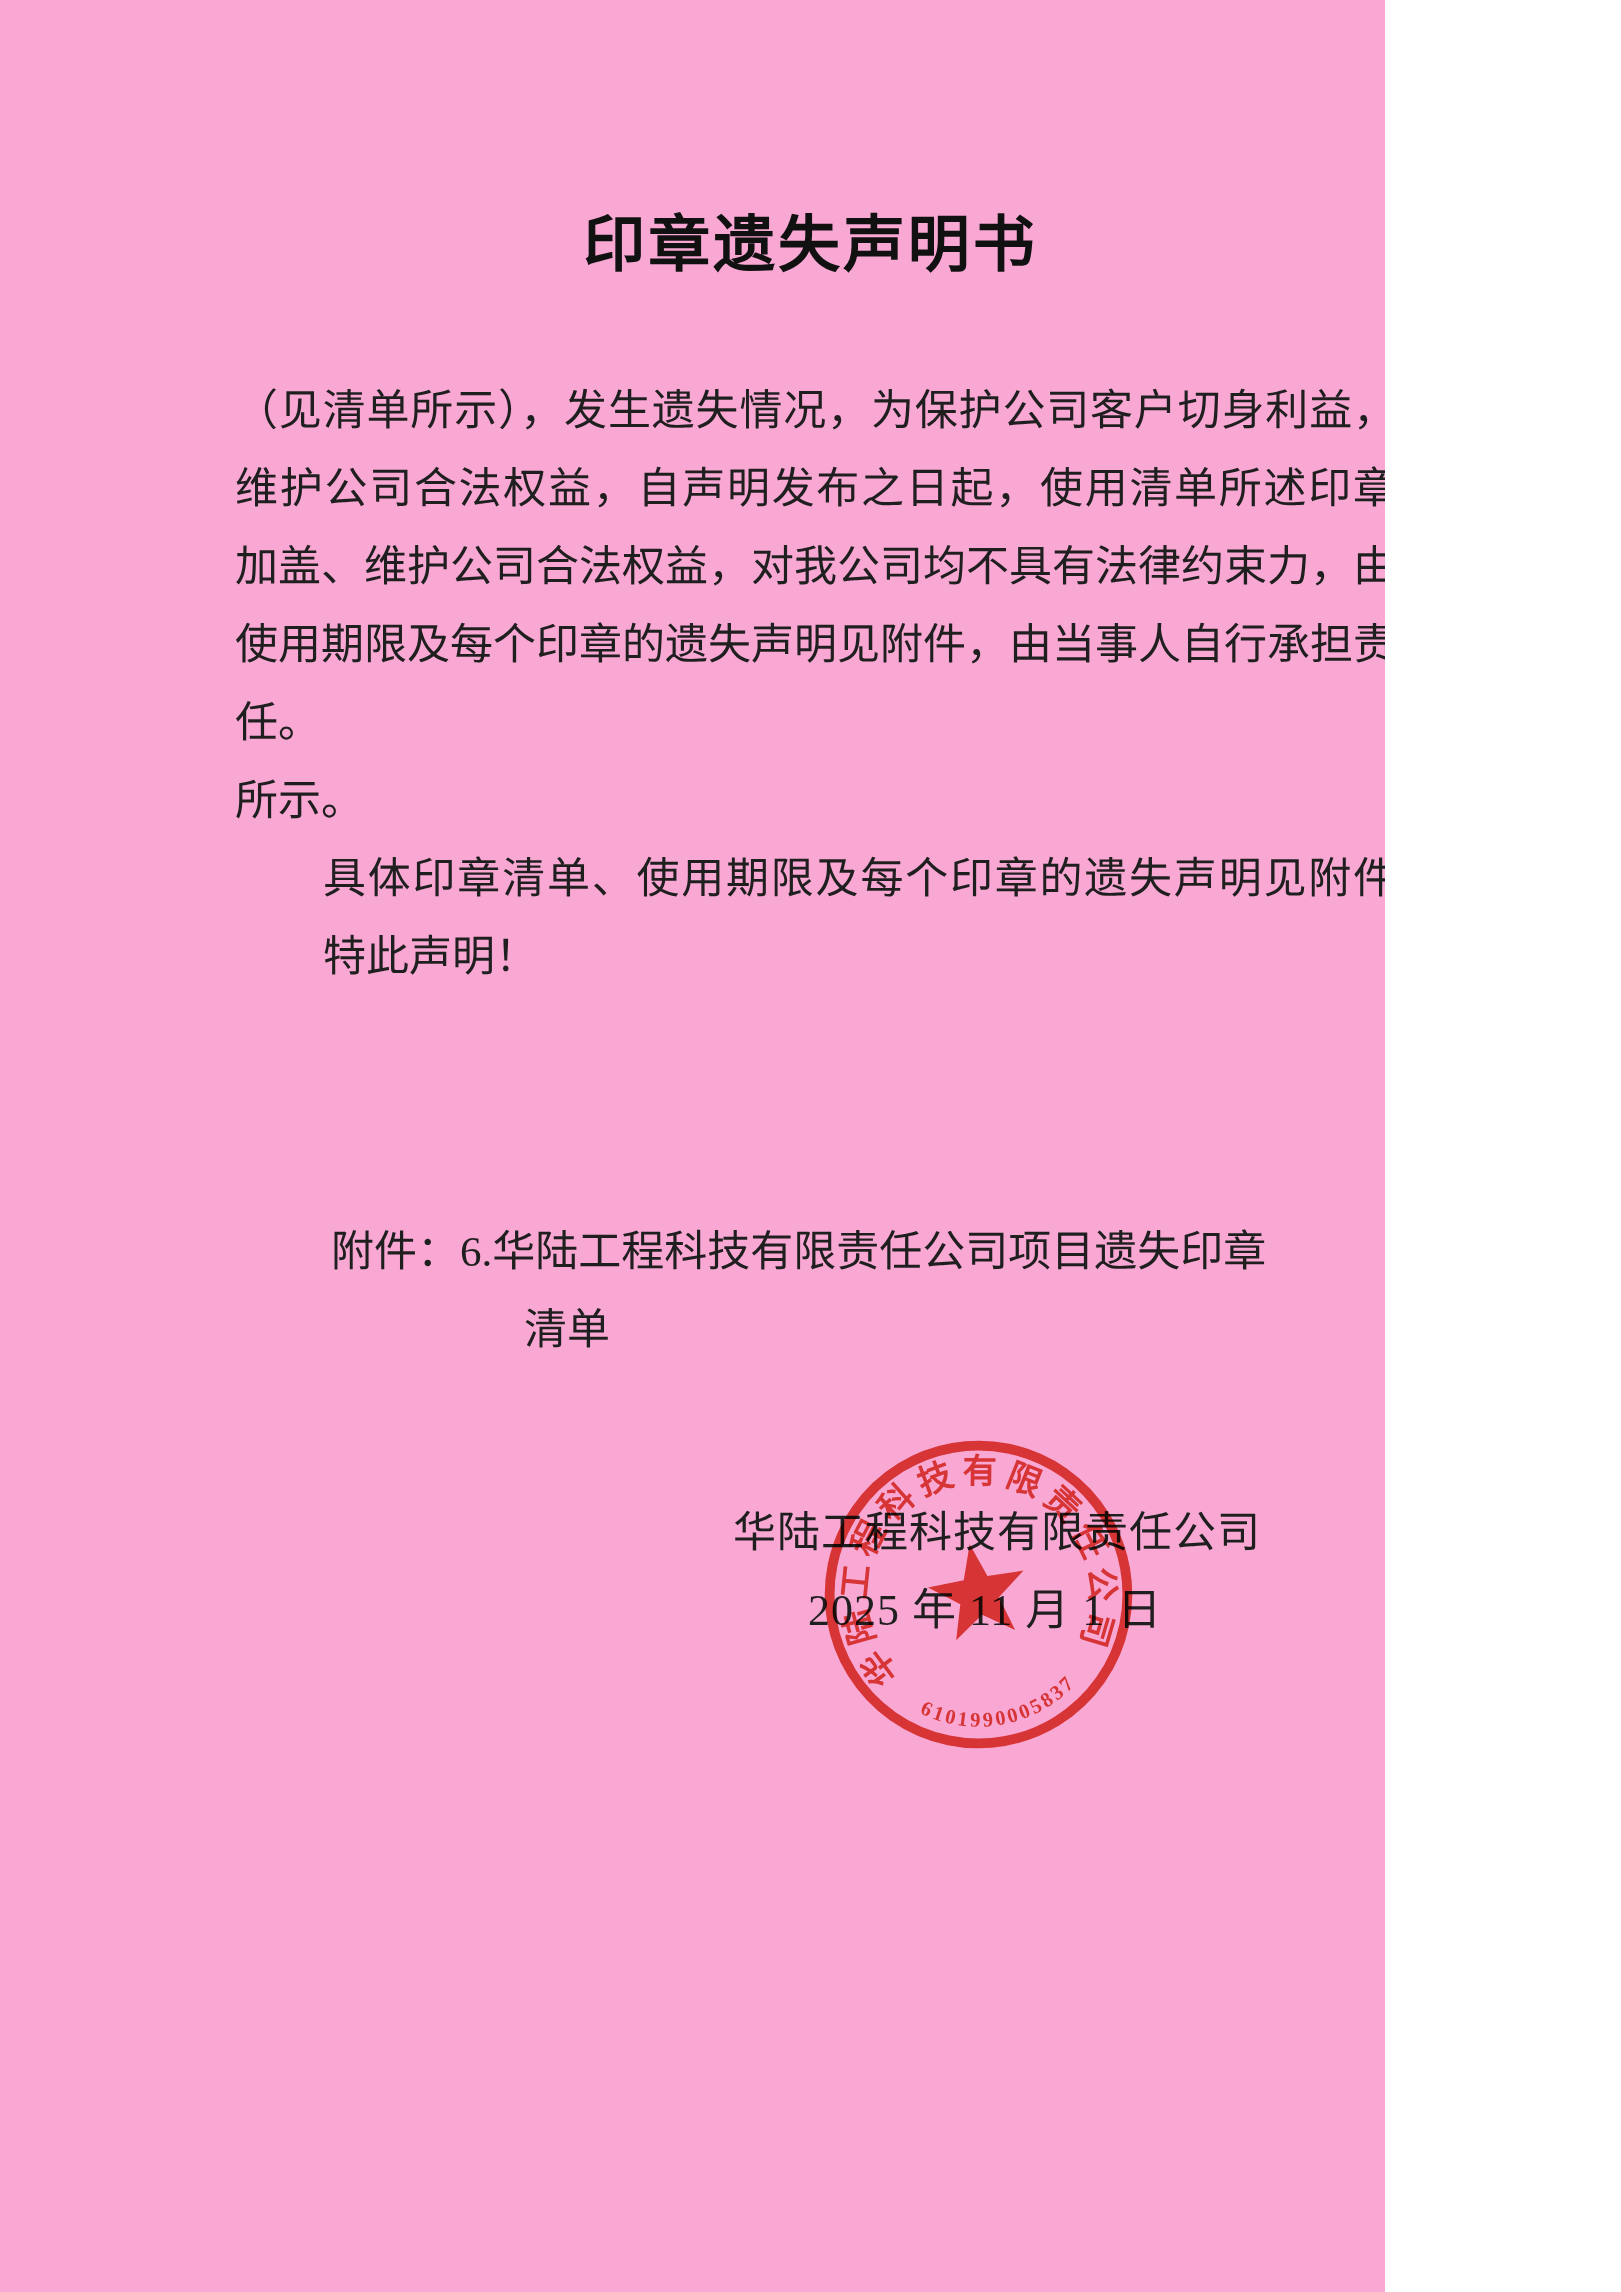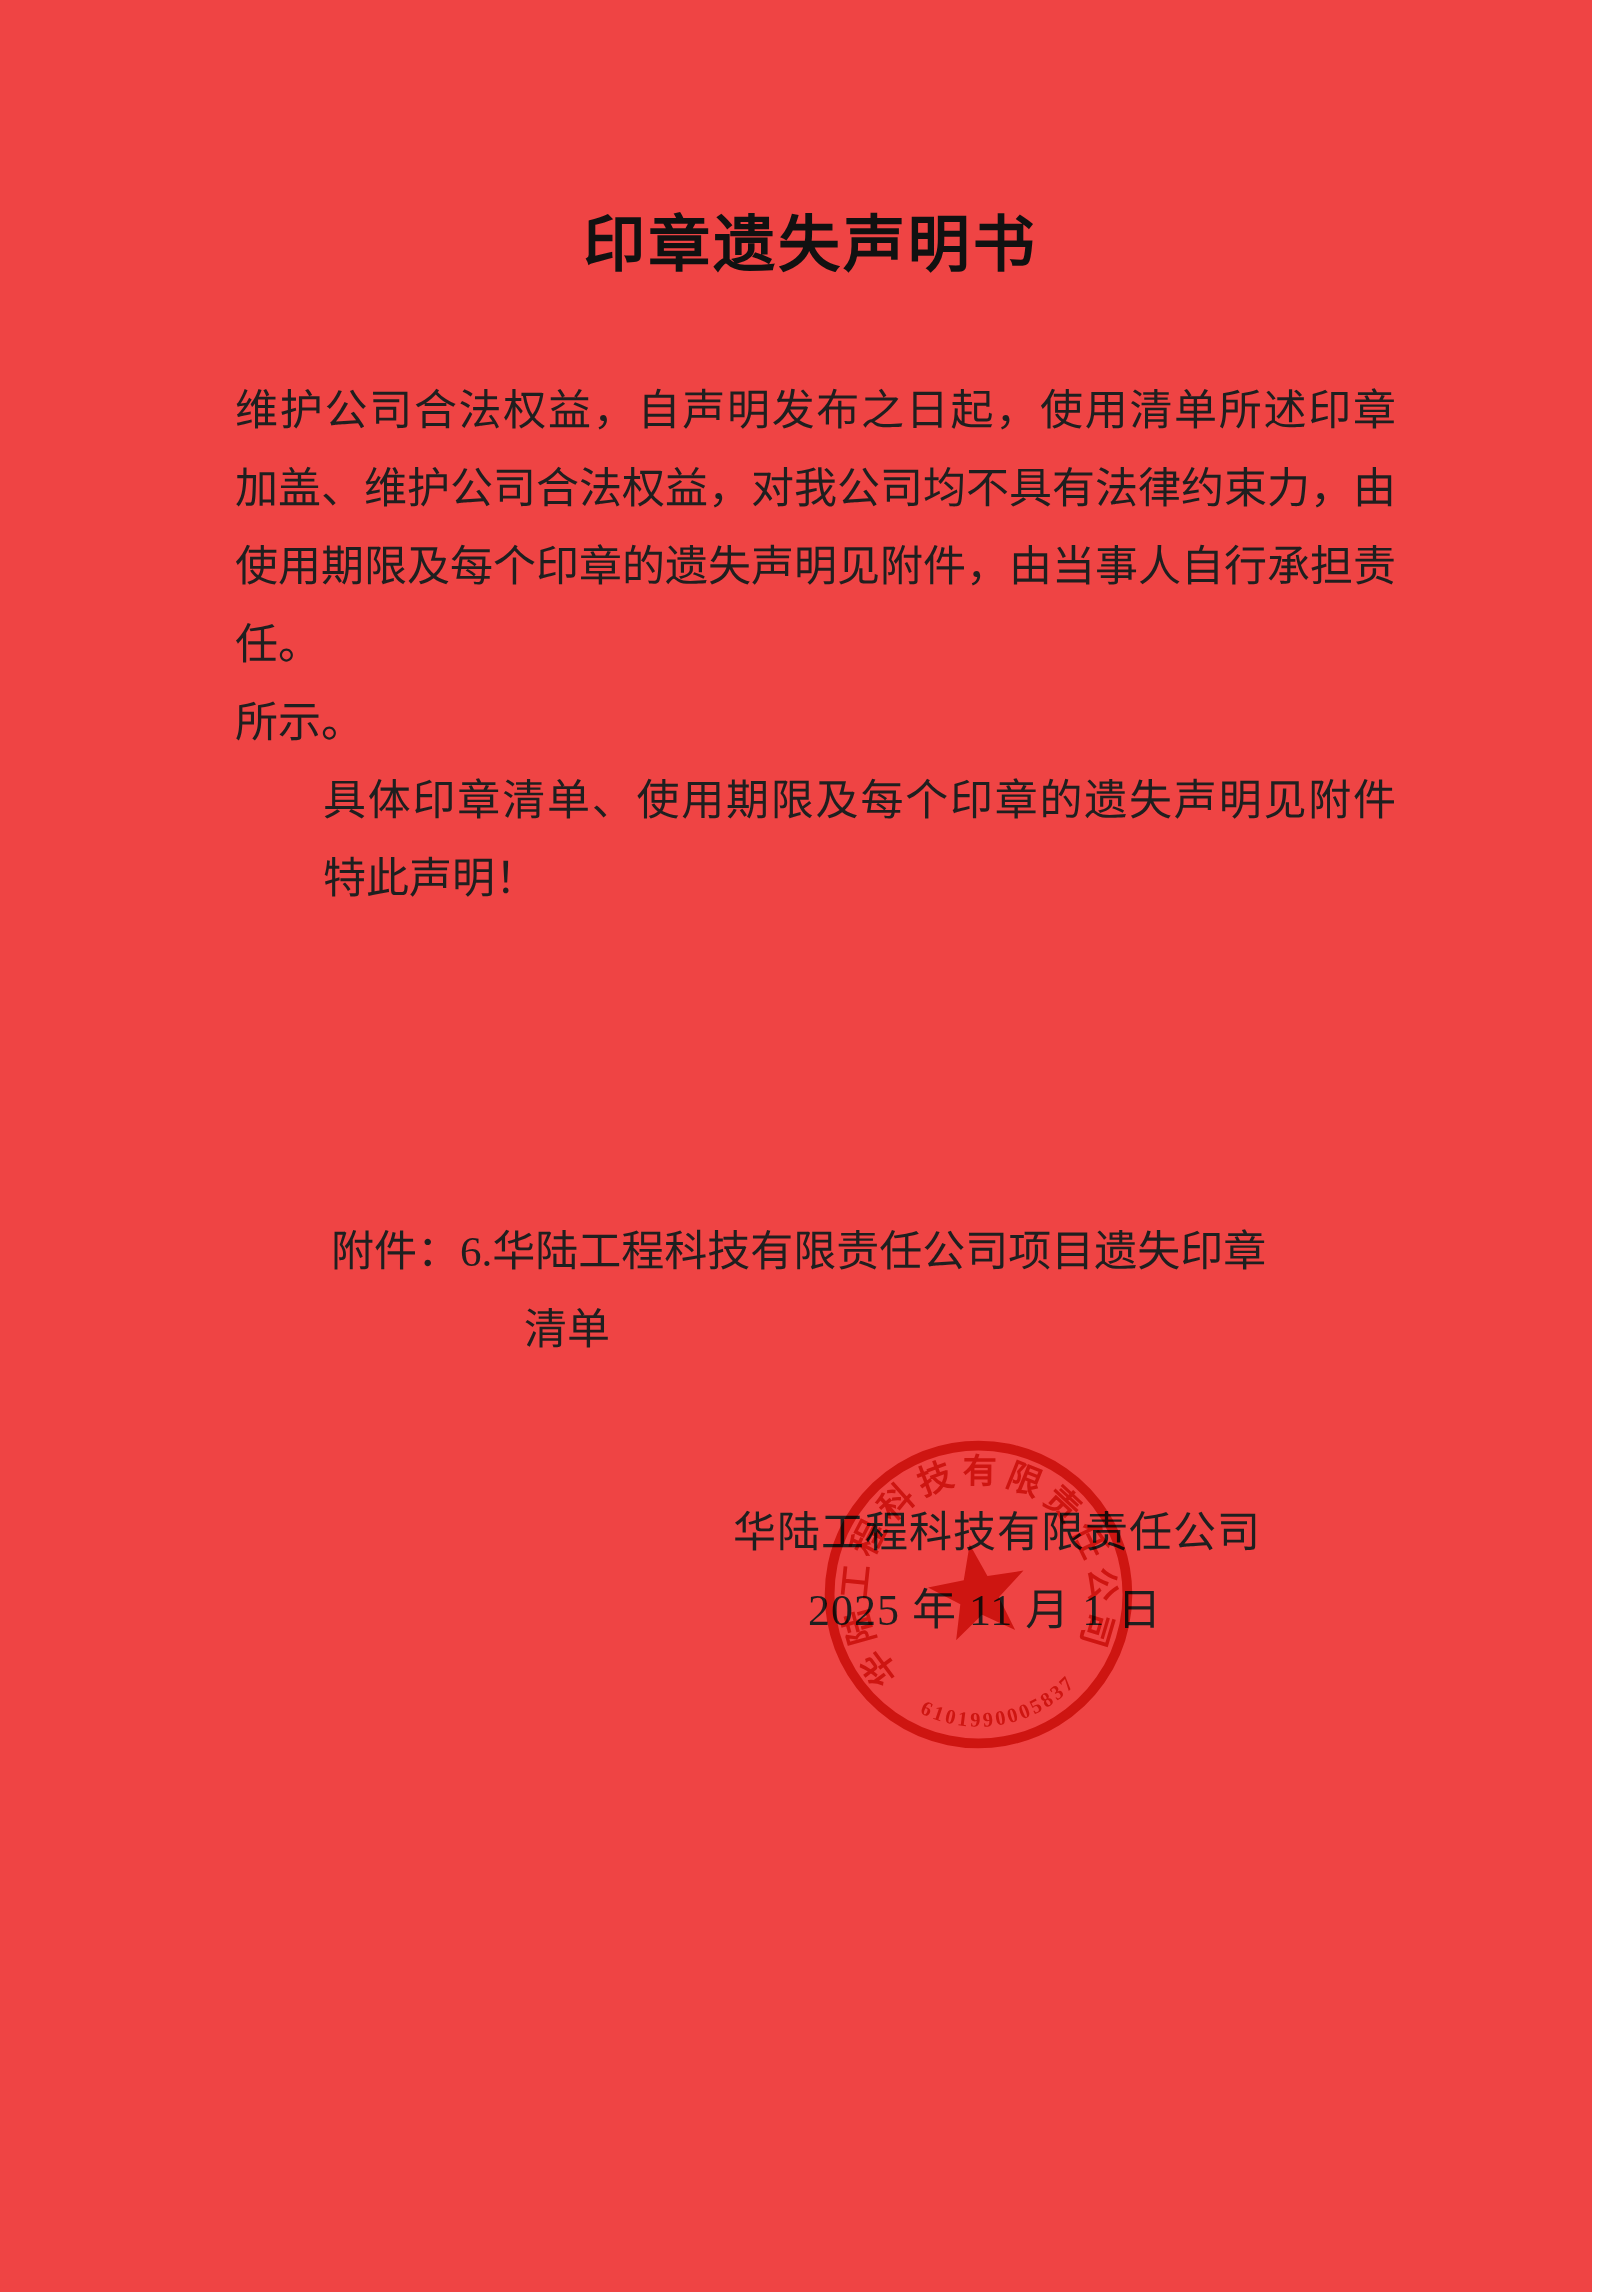--- a/index.html
+++ b/index.html
@@ -1,19 +1,19 @@
 <!DOCTYPE html>
 <html lang="zh-CN"><head>
 <meta charset="utf-8">
 <style>
   html,body{margin:0;padding:0;background:#ffffff;}
   .page{
     position:relative;
-    width:1592px;height:2293px;
-    background:#ef4444;
+    width:1385px;height:2293px;
+    background:#f9a8d4;
     overflow:hidden;
     font-family:"Liberation Serif","DejaVu Serif",serif;
     color:#1d1d1d;
     text-decoration:underline;
   }
   
   .doc-title{
     position:absolute;left:0;top:194px;width:1621px;
     text-align:center;
     font-size:62px;font-weight:700;
@@ -70,20 +70,21 @@
   }
 </style>
 </head>
 <body>
 
 <div class="page">
 
   <div class="doc-title">印章遗失声明书</div>
 
   <div class="body-block">
+    <div class="bline just">（见清单所示），发生遗失情况，为保护公司客户切身利益，</div>
     <div class="bline just">维护公司合法权益，自声明发布之日起，使用清单所述印章</div>
     <div class="bline just">加盖、维护公司合法权益，对我公司均不具有法律约束力，由</div>
     <div class="bline just">使用期限及每个印章的遗失声明见附件，由当事人自行承担责</div>
     <div class="bline">任。</div>
     <div class="bline">所示。</div>
     <div class="bline just indent">具体印章清单、使用期限及每个印章的遗失声明见附件</div>
     <div class="bline indent">特此声明！</div>
   </div>
 
   <div class="attach-block">

